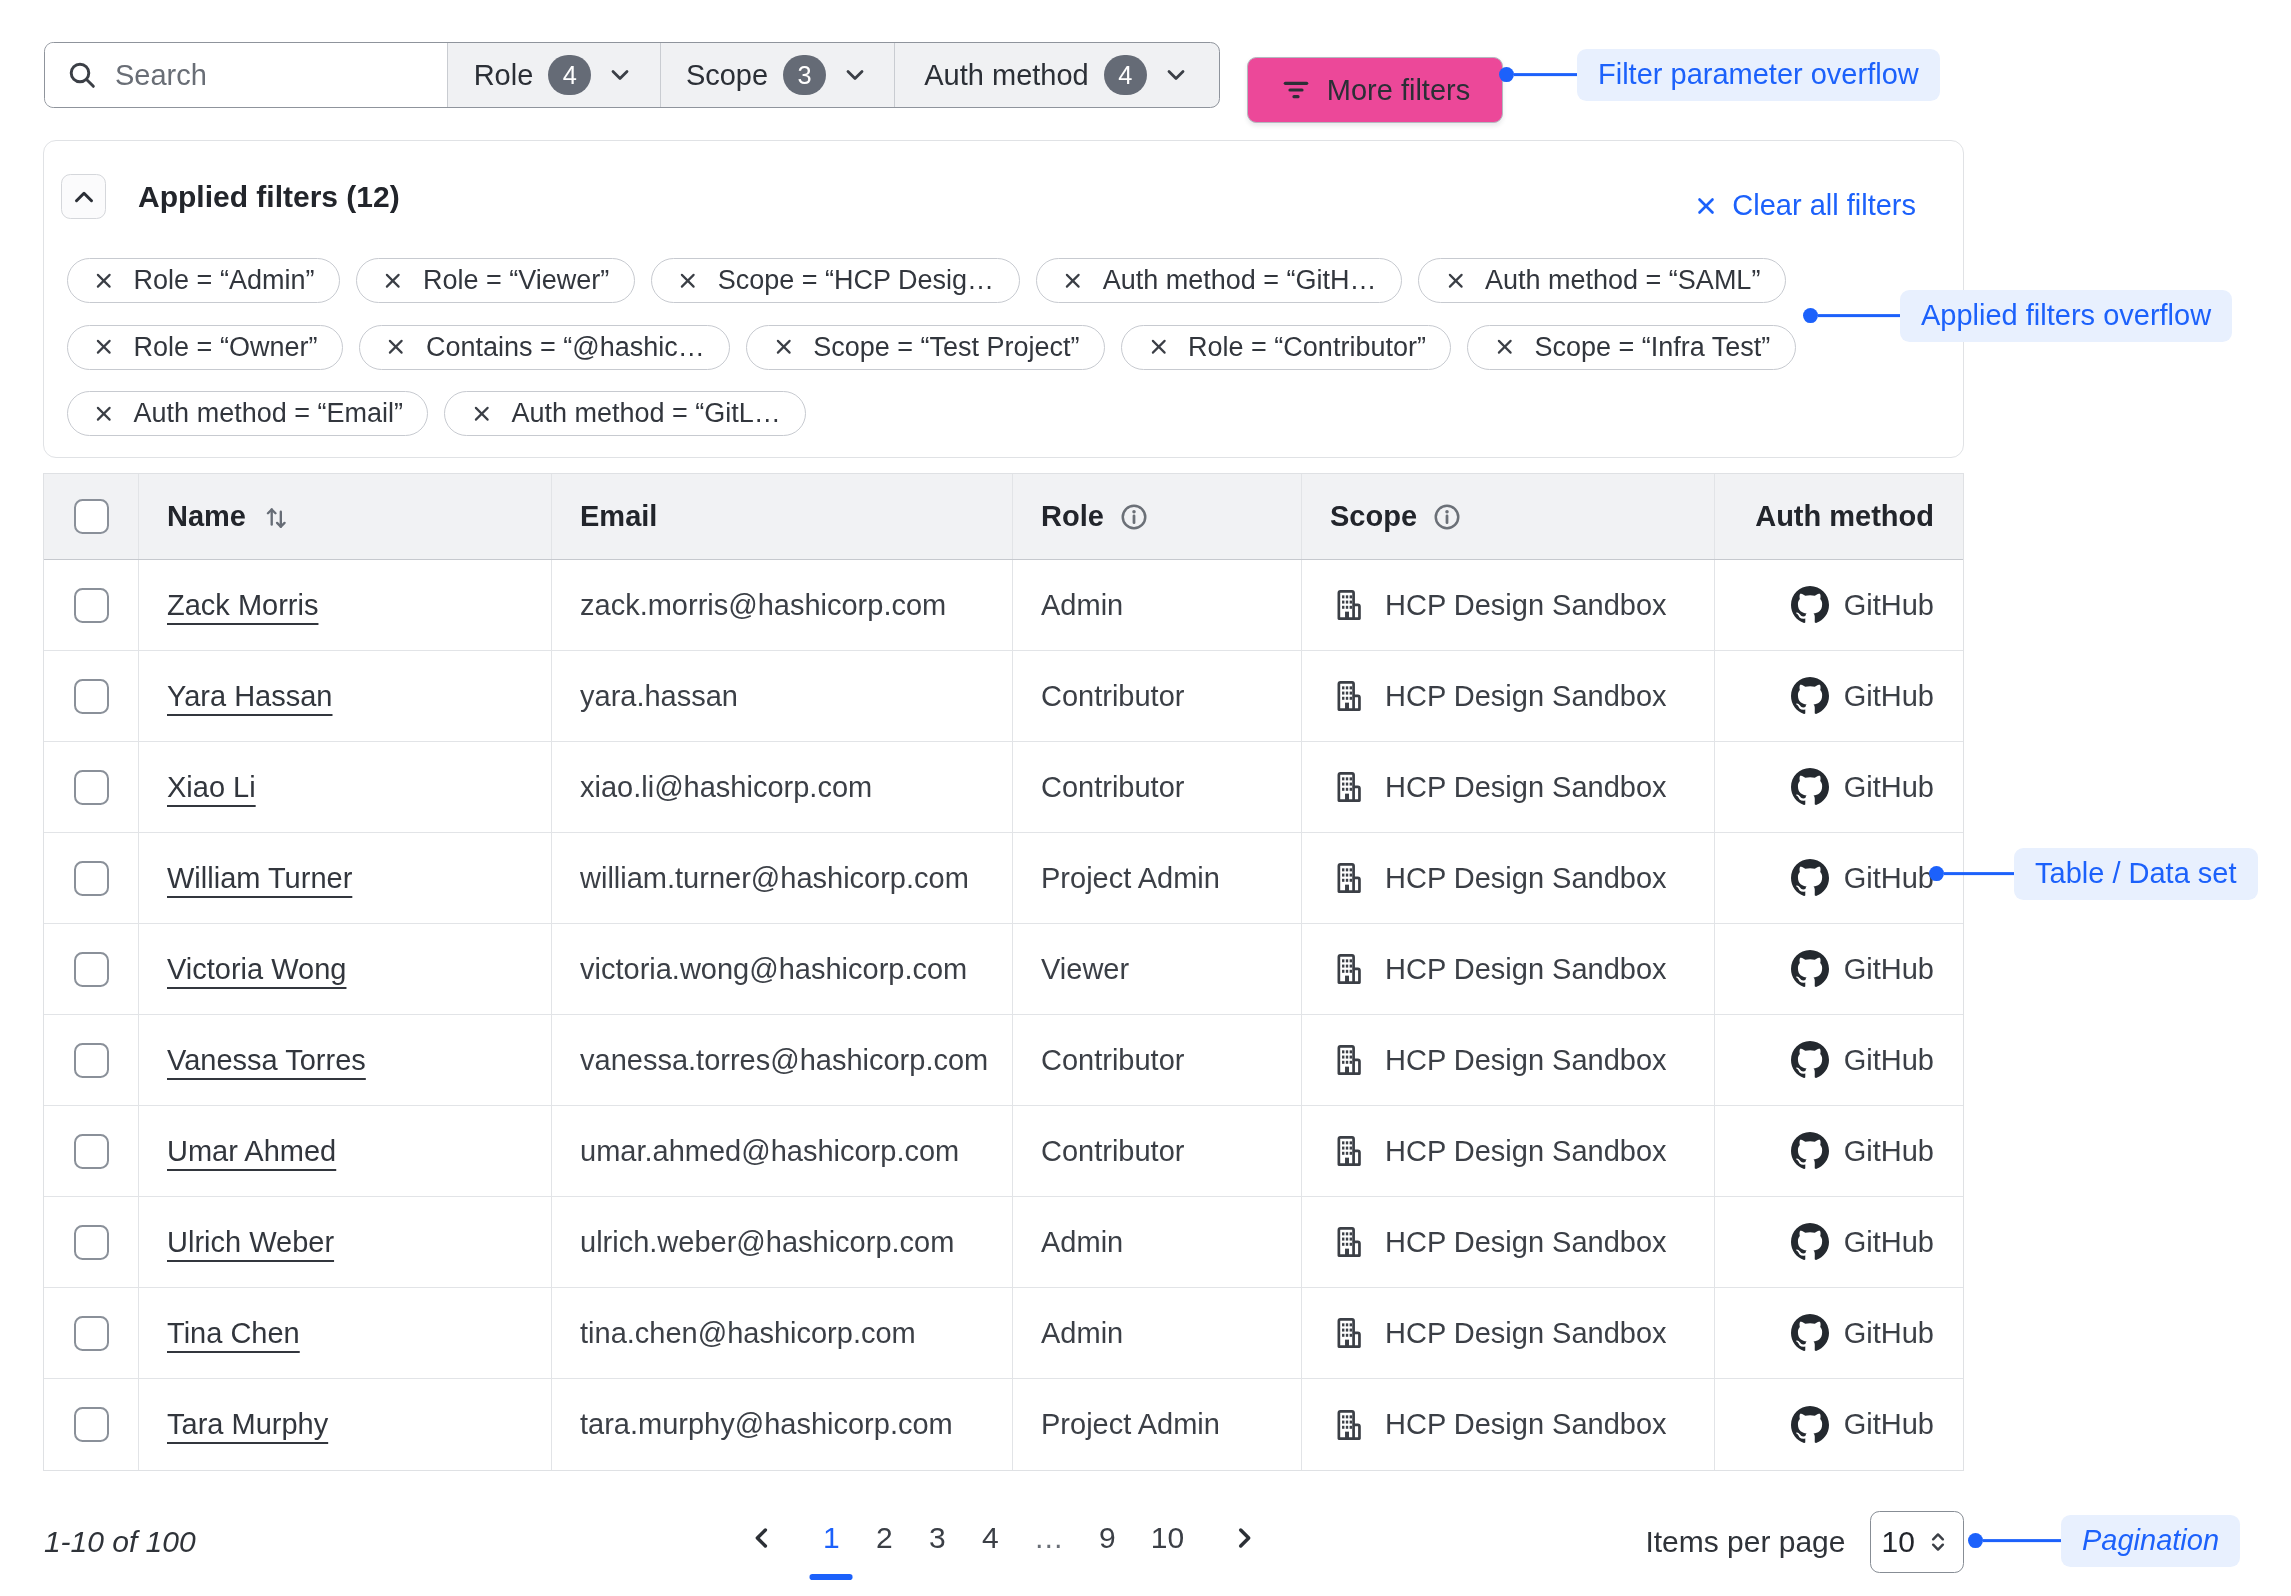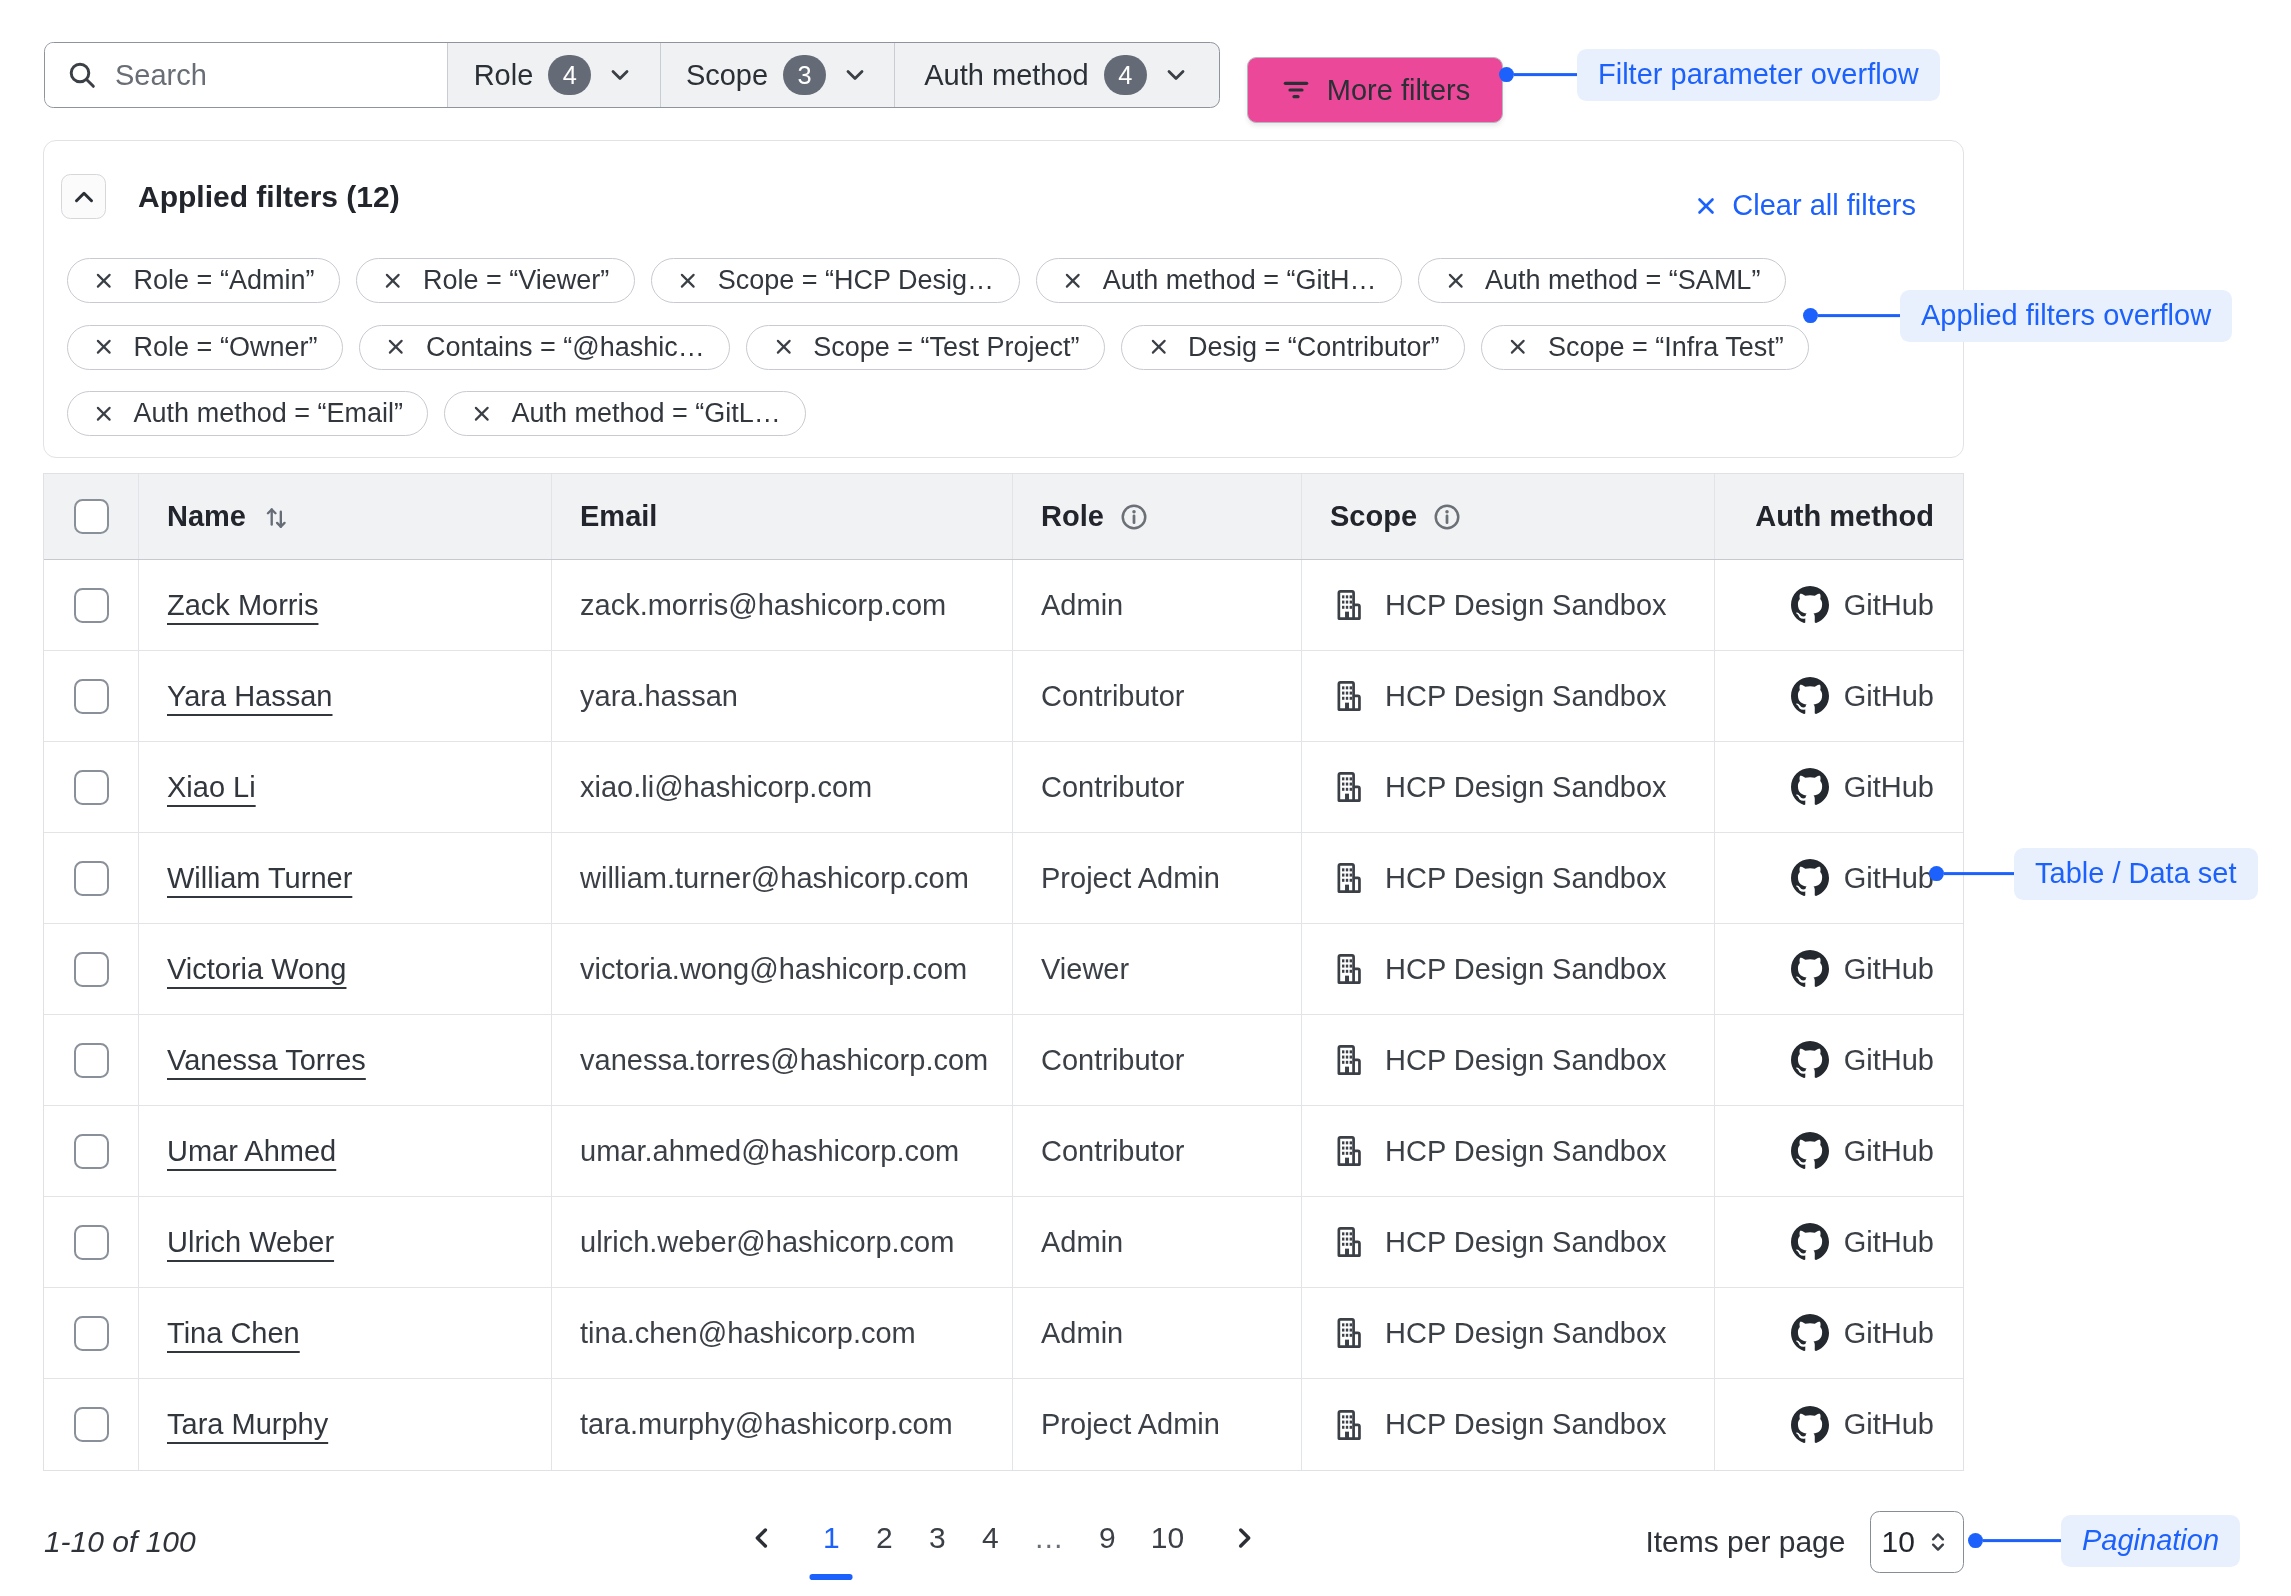--- a/index.html
+++ b/index.html
@@ -232,21 +232,21 @@
               <line x1="18" y1="6" x2="6" y2="18"></line>
             </svg>
     <span class="chip-label">Scope = “Test Project”</span>
   </span>
 
   <span class="chip">
     <svg width="23.5" height="23.5" viewBox="0 0 24 24" fill="none" stroke="#3b3f46" stroke-width="2.2" stroke-linecap="round">
               <line x1="6" y1="6" x2="18" y2="18"></line>
               <line x1="18" y1="6" x2="6" y2="18"></line>
             </svg>
-    <span class="chip-label">Desig = “Contributor”</span>
+    <span class="chip-label">Role = “Contributor”</span>
   </span>
 
   <span class="chip">
     <svg width="23.5" height="23.5" viewBox="0 0 24 24" fill="none" stroke="#3b3f46" stroke-width="2.2" stroke-linecap="round">
               <line x1="6" y1="6" x2="18" y2="18"></line>
               <line x1="18" y1="6" x2="6" y2="18"></line>
             </svg>
     <span class="chip-label">Scope = “Infra Test”</span>
   </span>
 </div>

